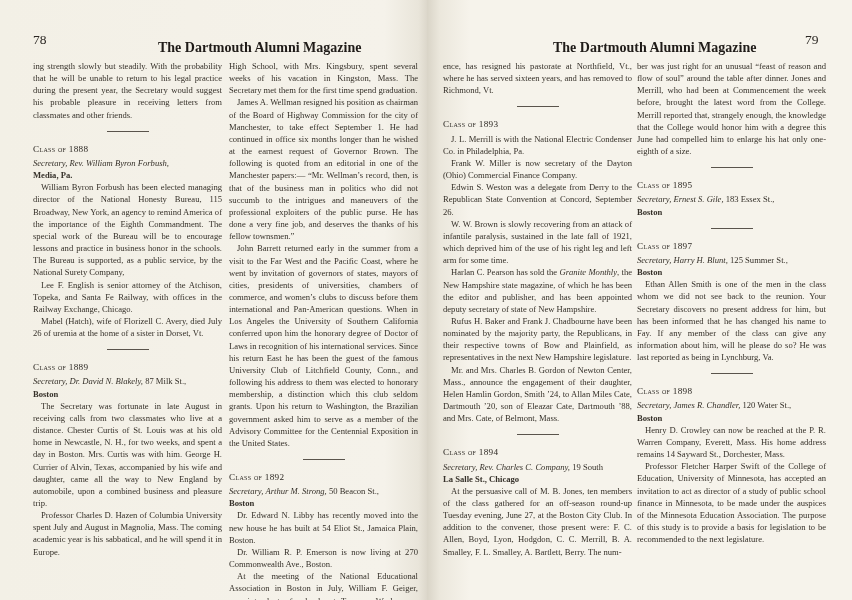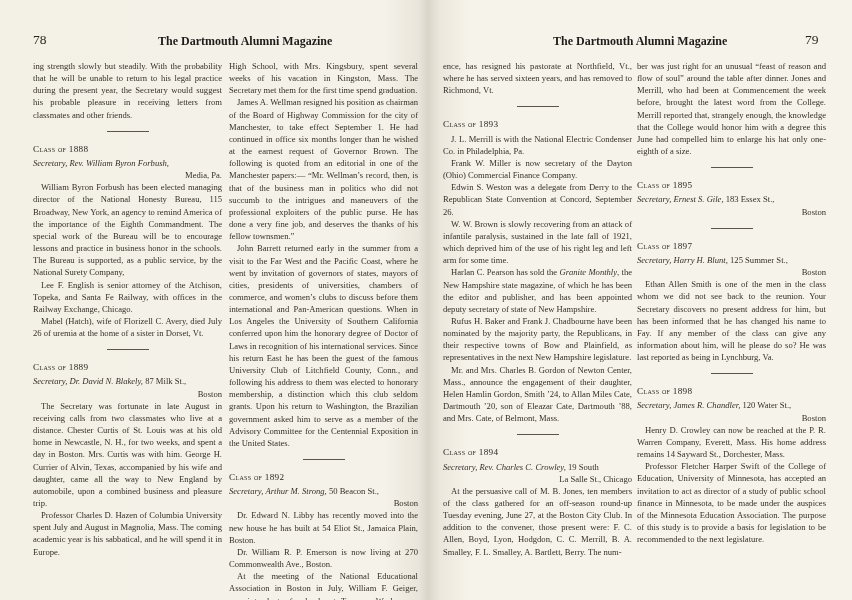--- a/index.html
+++ b/index.html
@@ -8,39 +8,39 @@
     background:#f4f1e8;
     font-family: "Liberation Serif", "DejaVu Serif", serif;
     color:#2e2a26;
     position:relative;
   }
   .spread { position:absolute; inset:0; display:flex; }
   .page { position:relative; height:600px; }
   .page.left { width:427px; background:linear-gradient(to right,#f3f0e6 0%,#f5f2ea 90%,#e9e5da 98%,#dcd7cb 100%); }
   .page.right { width:425px; background:linear-gradient(to right,#d9d4c7 0%,#ebe7dc 3%,#f6f3eb 10%,#f6f3eb 100%); }
   .running-head {
-    position:absolute; top:34px; font-family:"Liberation Serif", serif;
-    font-weight:bold; font-size:12px; color:#1f1b18; white-space:nowrap;
+    position:absolute; top:40px; font-family:"Liberation Serif", serif;
+    font-weight:bold; font-size:14px; color:#1f1b18; white-space:nowrap;
   }
   .page-num { position:absolute; top:32px; font-size:13.5px; color:#2a2622; }
   .col {
     position:absolute; top:60px; width:189px;
     font-size:8.6px; line-height:12.15px; text-align:justify;
     color:#353029;
   }
   .col p { margin:0; text-indent:8px; }
   .col p.noind { text-indent:0; }
   .rule { width:42px; height:1px; background:#5a544c; margin:10px auto 11px auto; }
   .class-head {
     text-align:left; font-variant:small-caps; letter-spacing:0.3px;
     font-size:9.2px; margin:0 0 2px 0; color:#2d2924;
   }
   .sec-line { text-align:justify; text-indent:0 !important; }
   .sec-line .it { font-style:italic; }
-  .sec-city { text-align:right; text-indent:0 !important; }
+  .sec-city { text-align:left; text-indent:0 !important;font-weight:bold; }
   .it { font-style:italic; }
 </style>
 </head>
 <body>
 
 <div class="spread">
 
   <div class="page left">
     <div class="page-num" style="left:33px;">78</div>
     <div class="running-head" style="left:158px;">The Dartmouth Alumni Magazine</div>
@@ -106,21 +106,21 @@
       <p>Edwin S. Weston was a delegate from Derry to the Republican State Convention at Concord, September 26.</p>
       <p>W. W. Brown is slowly recovering from an attack of infantile paralysis, sustained in the late fall of 1921, which deprived him of the use of his right leg and left arm for some time.</p>
       <p><span>Harlan C. Pearson has sold the </span><span class="it">Granite Monthly</span><span>, the New Hampshire state magazine, of which he has been the editor and publisher, and has been appointed deputy secretary of state of New Hampshire.</span></p>
       <p>Rufus H. Baker and Frank J. Chadbourne have been nominated by the majority party, the Republicans, in their respective towns of Bow and Plainfield, as representatives in the next New Hampshire legislature.</p>
       <p>Mr. and Mrs. Charles B. Gordon of Newton Center, Mass., announce the engagement of their daughter, Helen Hamlin Gordon, Smith ’24, to Allan Miles Cate, Dartmouth ’20, son of Eleazar Cate, Dartmouth ’88, and Mrs. Cate, of Belmont, Mass.</p>
 
       <div class="rule"></div>
       <div class="class-head">Class of 1894</div>
       <p class="sec-line">
         <span class="it">Secretary,</span>
-        <span class="it">Rev. Charles C. Crowley,</span>
+        <span class="it">Rev. Charles C. Company,</span>
         <span>19 South</span>
       </p>
       <p class="sec-city">La Salle St., Chicago</p>
       <p>At the persuasive call of M. B. Jones, ten members of the class gathered for an off-season round-up Tuesday evening, June 27, at the Boston City Club. In addition to the convener, those present were: F. C. Allen, Boyd, Lyon, Hodgdon, C. C. Merrill, B. A. Smalley, F. L. Smalley, A. Bartlett, Berry. The num-</p>
     </div>
 
     <div class="col" style="left:210px;">
       <p class="noind">ber was just right for an unusual “feast of reason and flow of soul” around the table after dinner. Jones and Merrill, who had been at Commencement the week before, brought the latest word from the College. Merrill reported that, strangely enough, the knowledge that the College would honor him with a degree this June had compelled him to enlarge his hat only one-eighth of a size.</p>
 
       <div class="rule"></div>

